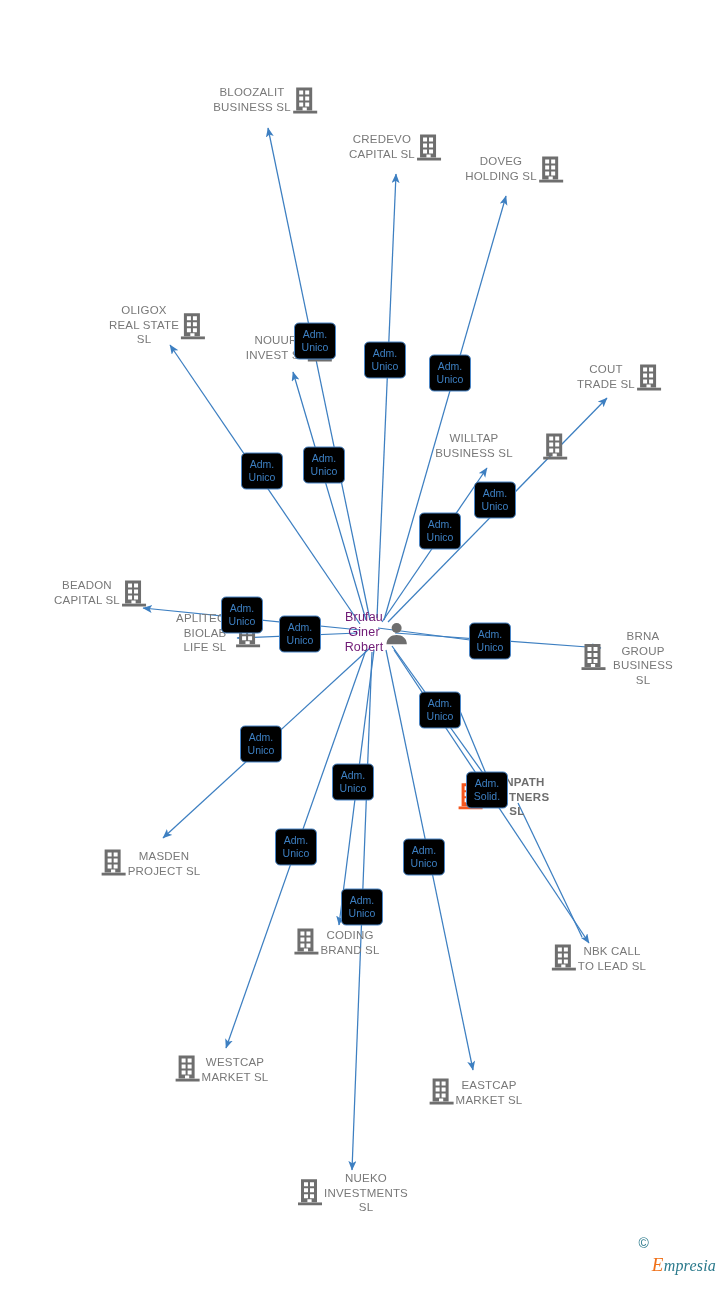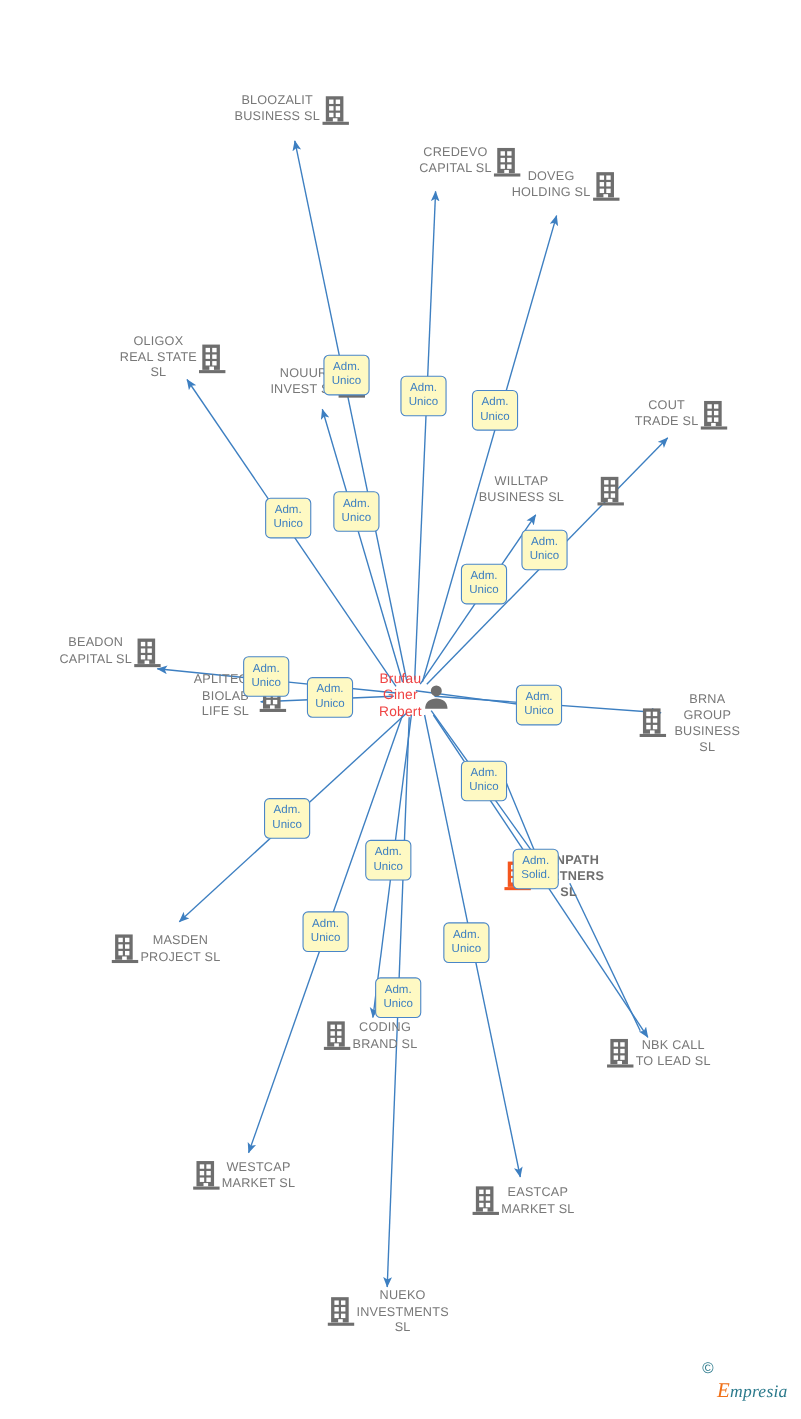--- a/index.html
+++ b/index.html
@@ -9,25 +9,25 @@
 
   .node{position:absolute;transform:translate(-50%,-50%);display:flex;
         align-items:center;justify-content:center;}
   .node .glyph{display:block;line-height:0;}
   .node .cap{font-size:11.5px;color:#787878;text-align:center;line-height:14.5px;
              letter-spacing:.2px;white-space:pre-line;}
   .node.labeltop .cap{order:-1;margin-bottom:2px;}
   .node.labelbot .cap{margin-top:2px;}
   .node.hl .cap{color:#6e6e6e;font-weight:bold;letter-spacing:.3px;}
 
-  .person .cap{font-size:12.5px;color:#ef4444;line-height:15px;}
+  .person .cap{font-size:12.5px;color:#701a75;line-height:15px;}
 
   .reltag{position:absolute;transform:translate(-50%,-50%);
           box-sizing:border-box;
-          border:1.4px solid #4a86c8;border-radius:5px;background:#fef9c3;
+          border:1.4px solid #4a86c8;border-radius:5px;background:#000000;
           color:#3d7fc1;font-size:10.5px;line-height:13px;text-align:center;
           padding:4px 5px 5px 5px;white-space:pre-line;min-width:42px;}
   .reltag.solid{color:#3d7fc1;}
 
   #watermark{position:absolute;right:12px;bottom:14px;display:flex;align-items:center;gap:3px;}
   #watermark .c{color:#2b7a8c;font-size:14px;line-height:14px;}
   #watermark .wm{font-family:"Liberation Serif",serif;font-style:italic;font-size:16px;
                  color:#2b7a8c;letter-spacing:.2px;margin-top:44px;}
   #watermark .wm .e{color:#f07018;font-size:19px;}
 </style>
@@ -91,21 +91,21 @@
             <rect x="8" y="11" width="4" height="4" fill="#fff"></rect>
             <rect x="14" y="11" width="4" height="4" fill="#fff"></rect>
             <rect x="8" y="17" width="4" height="4" fill="#fff"></rect>
             <rect x="14" y="17" width="4" height="4" fill="#fff"></rect>
             <rect x="11.4" y="22" width="4.2" height="3.2" fill="#fff"></rect>
             <rect x="2" y="25.2" width="24" height="2.8" fill="#6e6e6e"></rect>
           </svg></span>
         <span class="cap">BLOOZALIT
 BUSINESS  SL</span>
       </div>
-      <div class="node labeltop" style="left: 396px; top: 147px; margin-left: 32px;">
+      <div class="node labeltop" style="left: 396px; top: 147px;">
         <span class="glyph"><svg width="28" height="30" viewBox="0 0 28 30">
             <rect x="5" y="2" width="16" height="23" fill="#6e6e6e"></rect>
             <rect x="8" y="5" width="4" height="4" fill="#fff"></rect>
             <rect x="14" y="5" width="4" height="4" fill="#fff"></rect>
             <rect x="8" y="11" width="4" height="4" fill="#fff"></rect>
             <rect x="14" y="11" width="4" height="4" fill="#fff"></rect>
             <rect x="8" y="17" width="4" height="4" fill="#fff"></rect>
             <rect x="14" y="17" width="4" height="4" fill="#fff"></rect>
             <rect x="11.4" y="22" width="4.2" height="3.2" fill="#fff"></rect>
             <rect x="2" y="25.2" width="24" height="2.8" fill="#6e6e6e"></rect>

